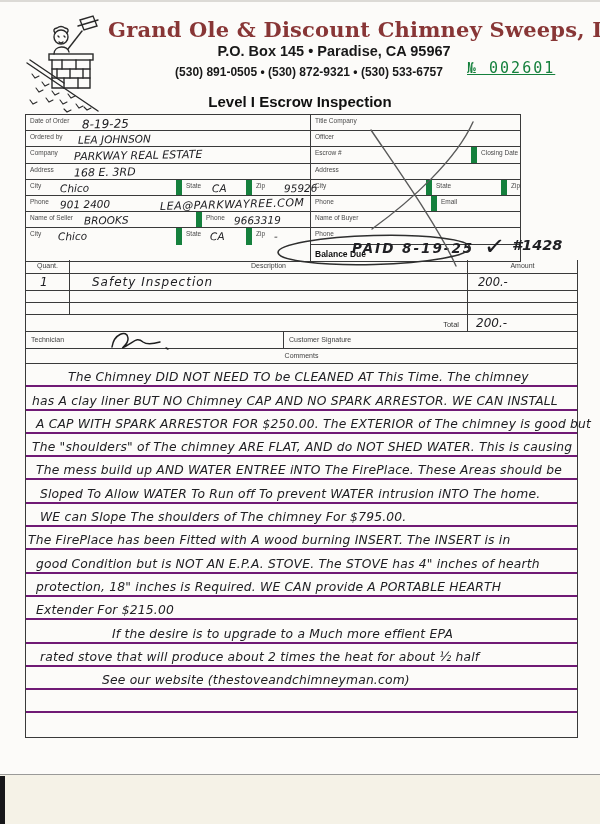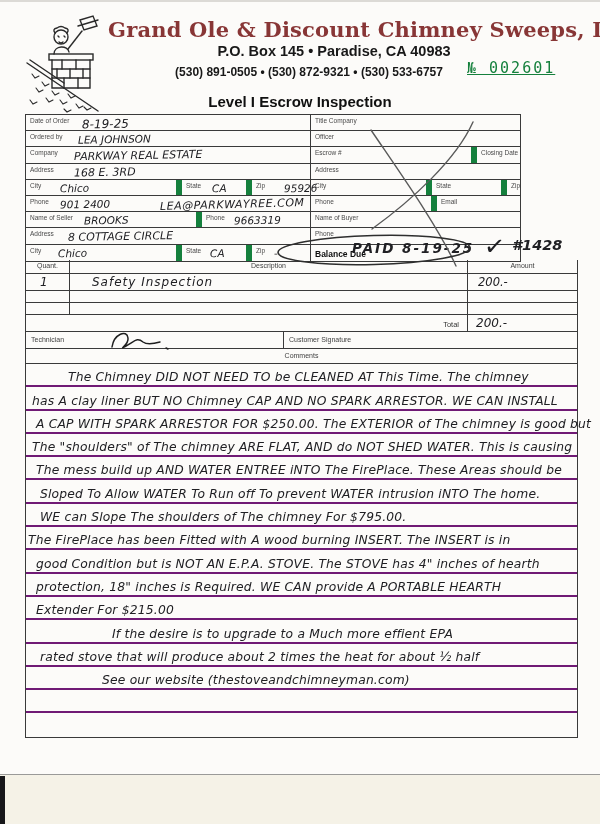--- a/index.html
+++ b/index.html
@@ -104,21 +104,21 @@
       <path d="M34 22 l1 1 M40 22 l1 1 M35 28 q2 2 4 0"></path>
       <path d="M30 40 C30 31 44 31 45 38"></path>
       <path d="M44 35 L58 17"></path>
 
       <path d="M56 6 l13 -4 l4 10 l-13 4 z"></path>
       <path d="M54 12 l20 -6"></path>
     </g>
   </svg>
 
   <div class="brand-title">Grand Ole &amp; Discount Chimney Sweeps, INC.</div>
-  <div class="po-line">P.O. Box 145 • Paradise, CA 40983</div>
+  <div class="po-line">P.O. Box 145 • Paradise, CA 95967</div>
   <div class="phone-line">(530) 891-0505 • (530) 872-9321 • (530) 533-6757</div>
   <div class="no-stamp">№ 002601</div>
   <div class="form-title">Level I Escrow Inspection</div>
 
   <div class="form-grid">
 
     <div class="fcol col-left">
       <div class="frow">
         <div class="fcell">
           <span class="flabel">Date of Order</span>
@@ -164,26 +164,20 @@
         </div>
       </div>
       <div class="frow">
         <div class="fcell" style="flex:0 0 170px;">
           <span class="flabel">Name of Seller</span>
           <span class="fval hw" style="left:58px;">BROOKS</span>
         </div>
         <div class="fcell">
           <span class="flabel">Phone</span>
           <span class="fval hw" style="left:32px;">9663319</span>
-        </div>
-      </div>
-      <div class="frow">
-        <div class="fcell">
-          <span class="flabel">Address</span>
-          <span class="fval hw" style="left:42px; font-size:11px;">8 COTTAGE CIRCLE</span>
         </div>
       </div>
       <div class="frow">
         <div class="fcell" style="flex:0 0 150px;">
           <span class="flabel">City</span>
           <span class="fval hw" style="left:32px;">Chico</span>
         </div>
         <div class="fcell" style="flex:0 0 70px;">
           <span class="flabel">State</span>
           <span class="fval hw" style="left:28px;">CA</span>

